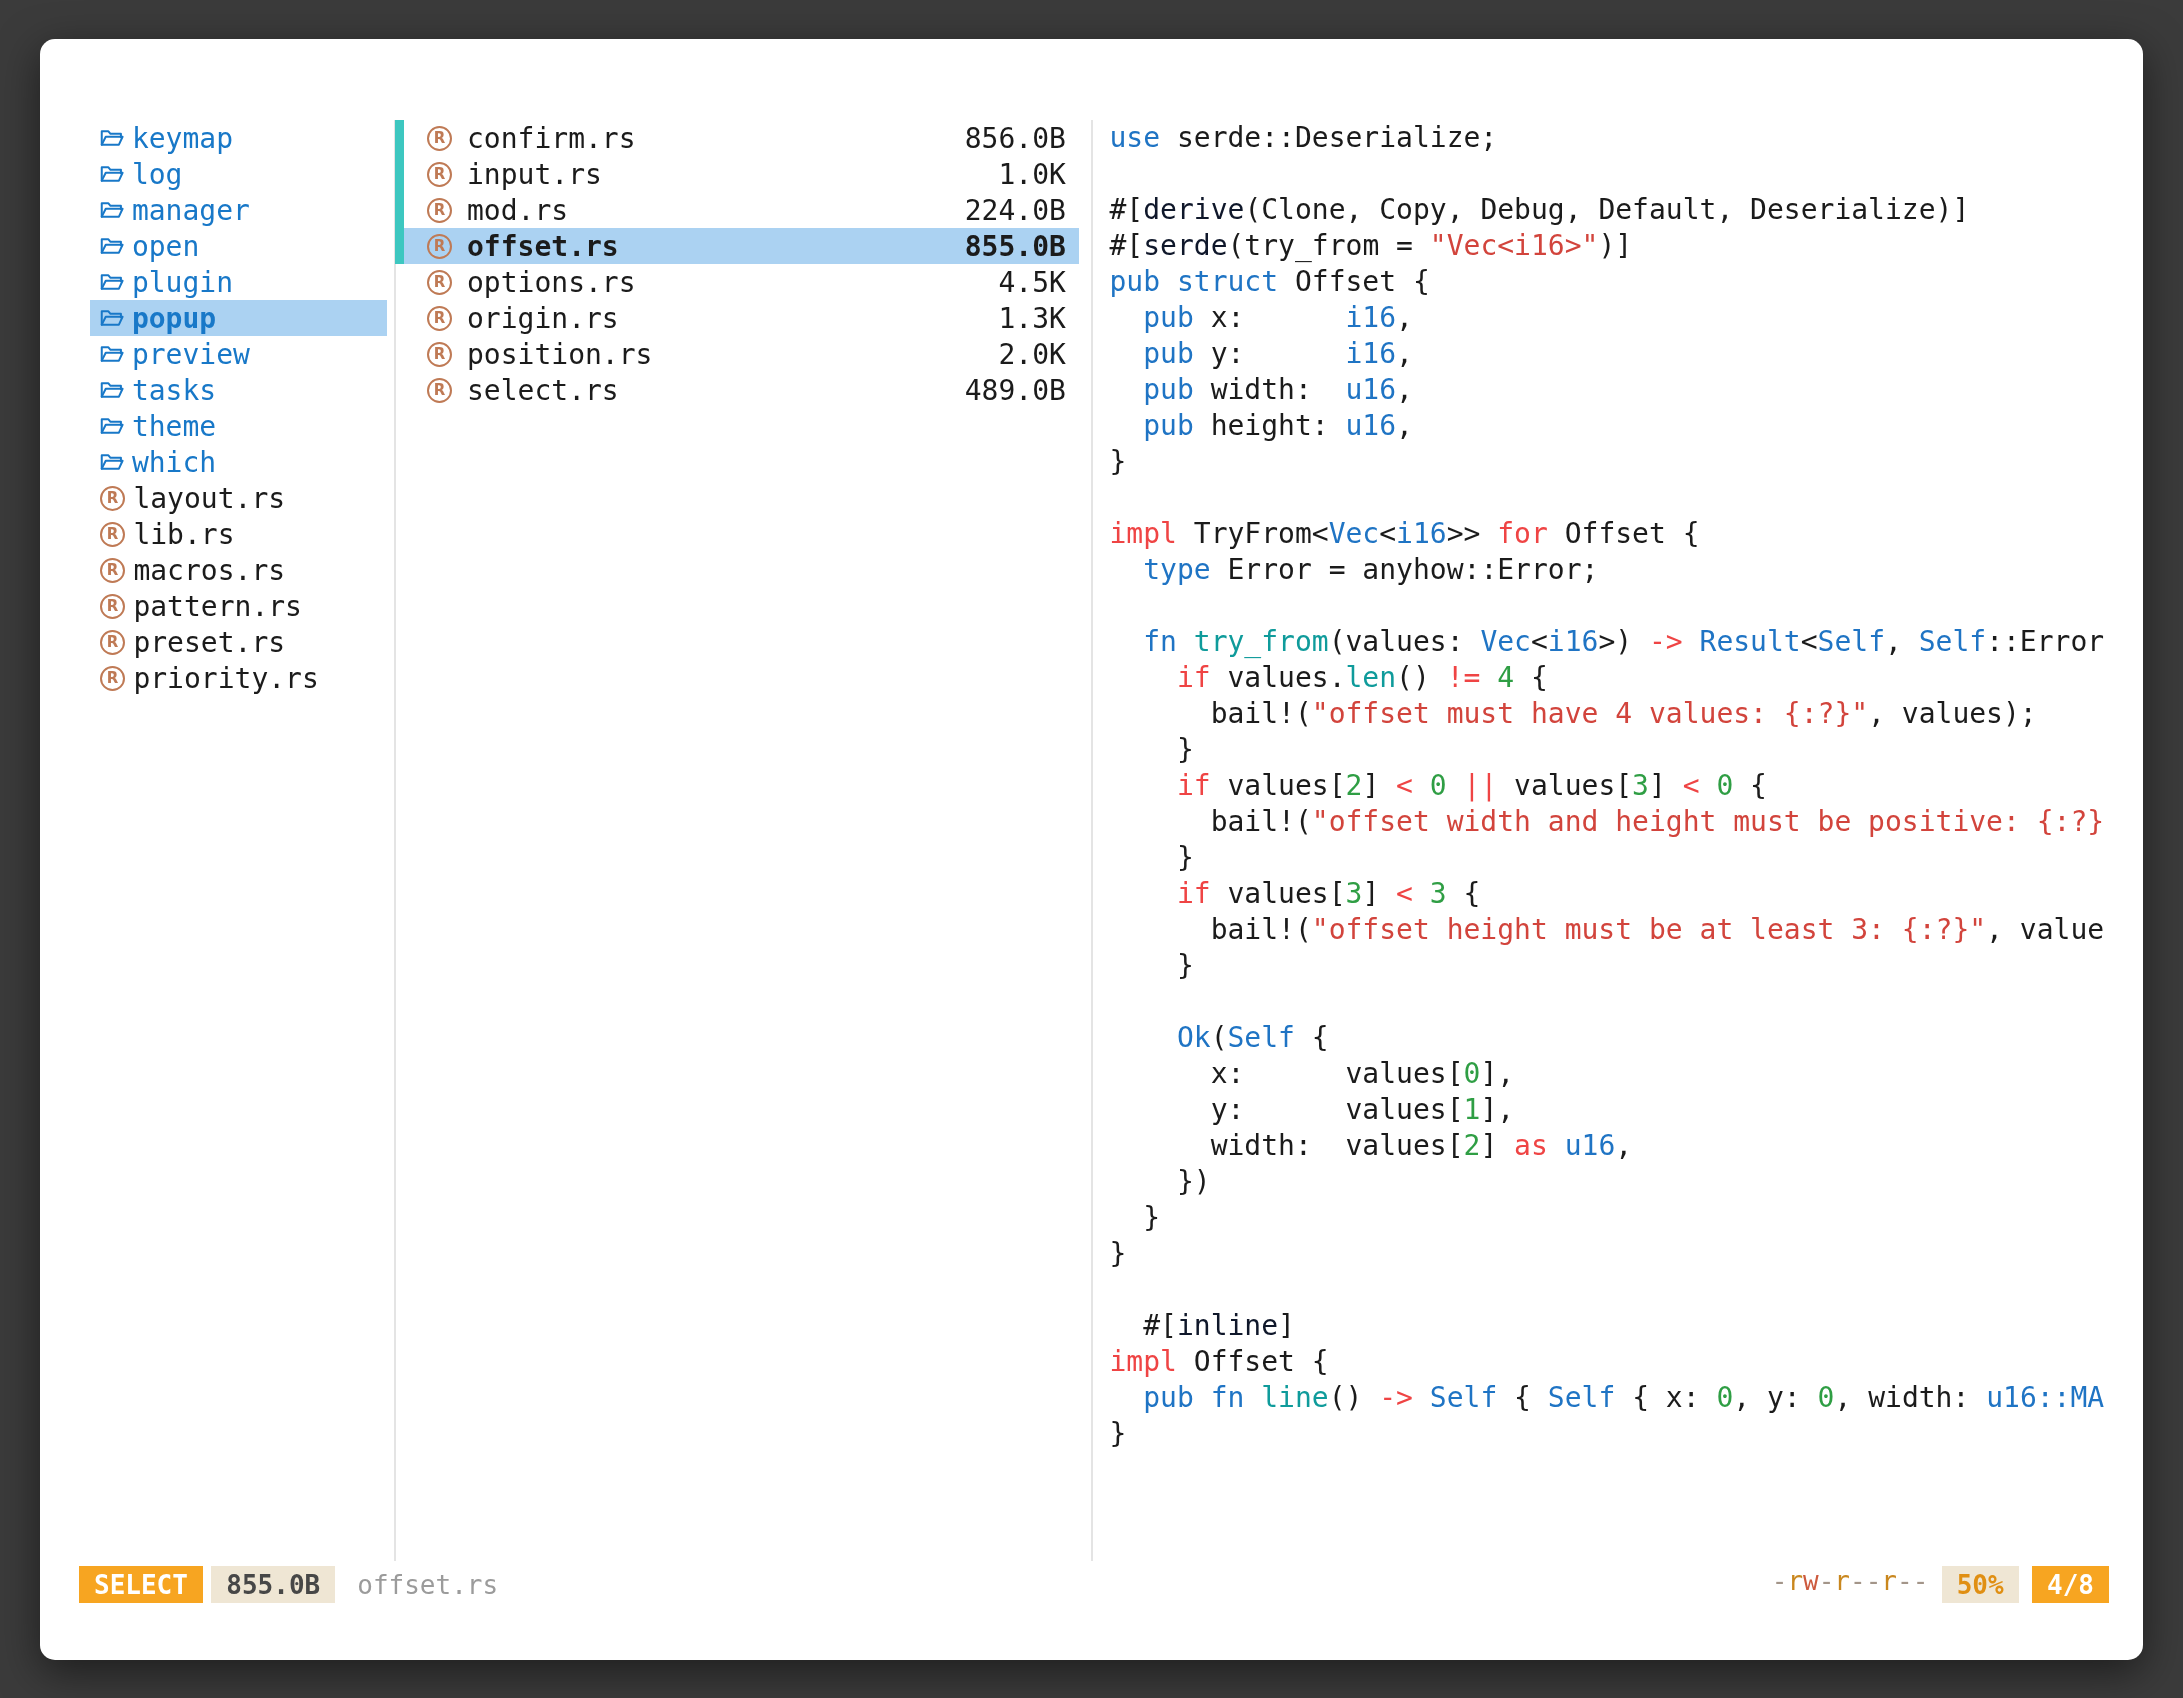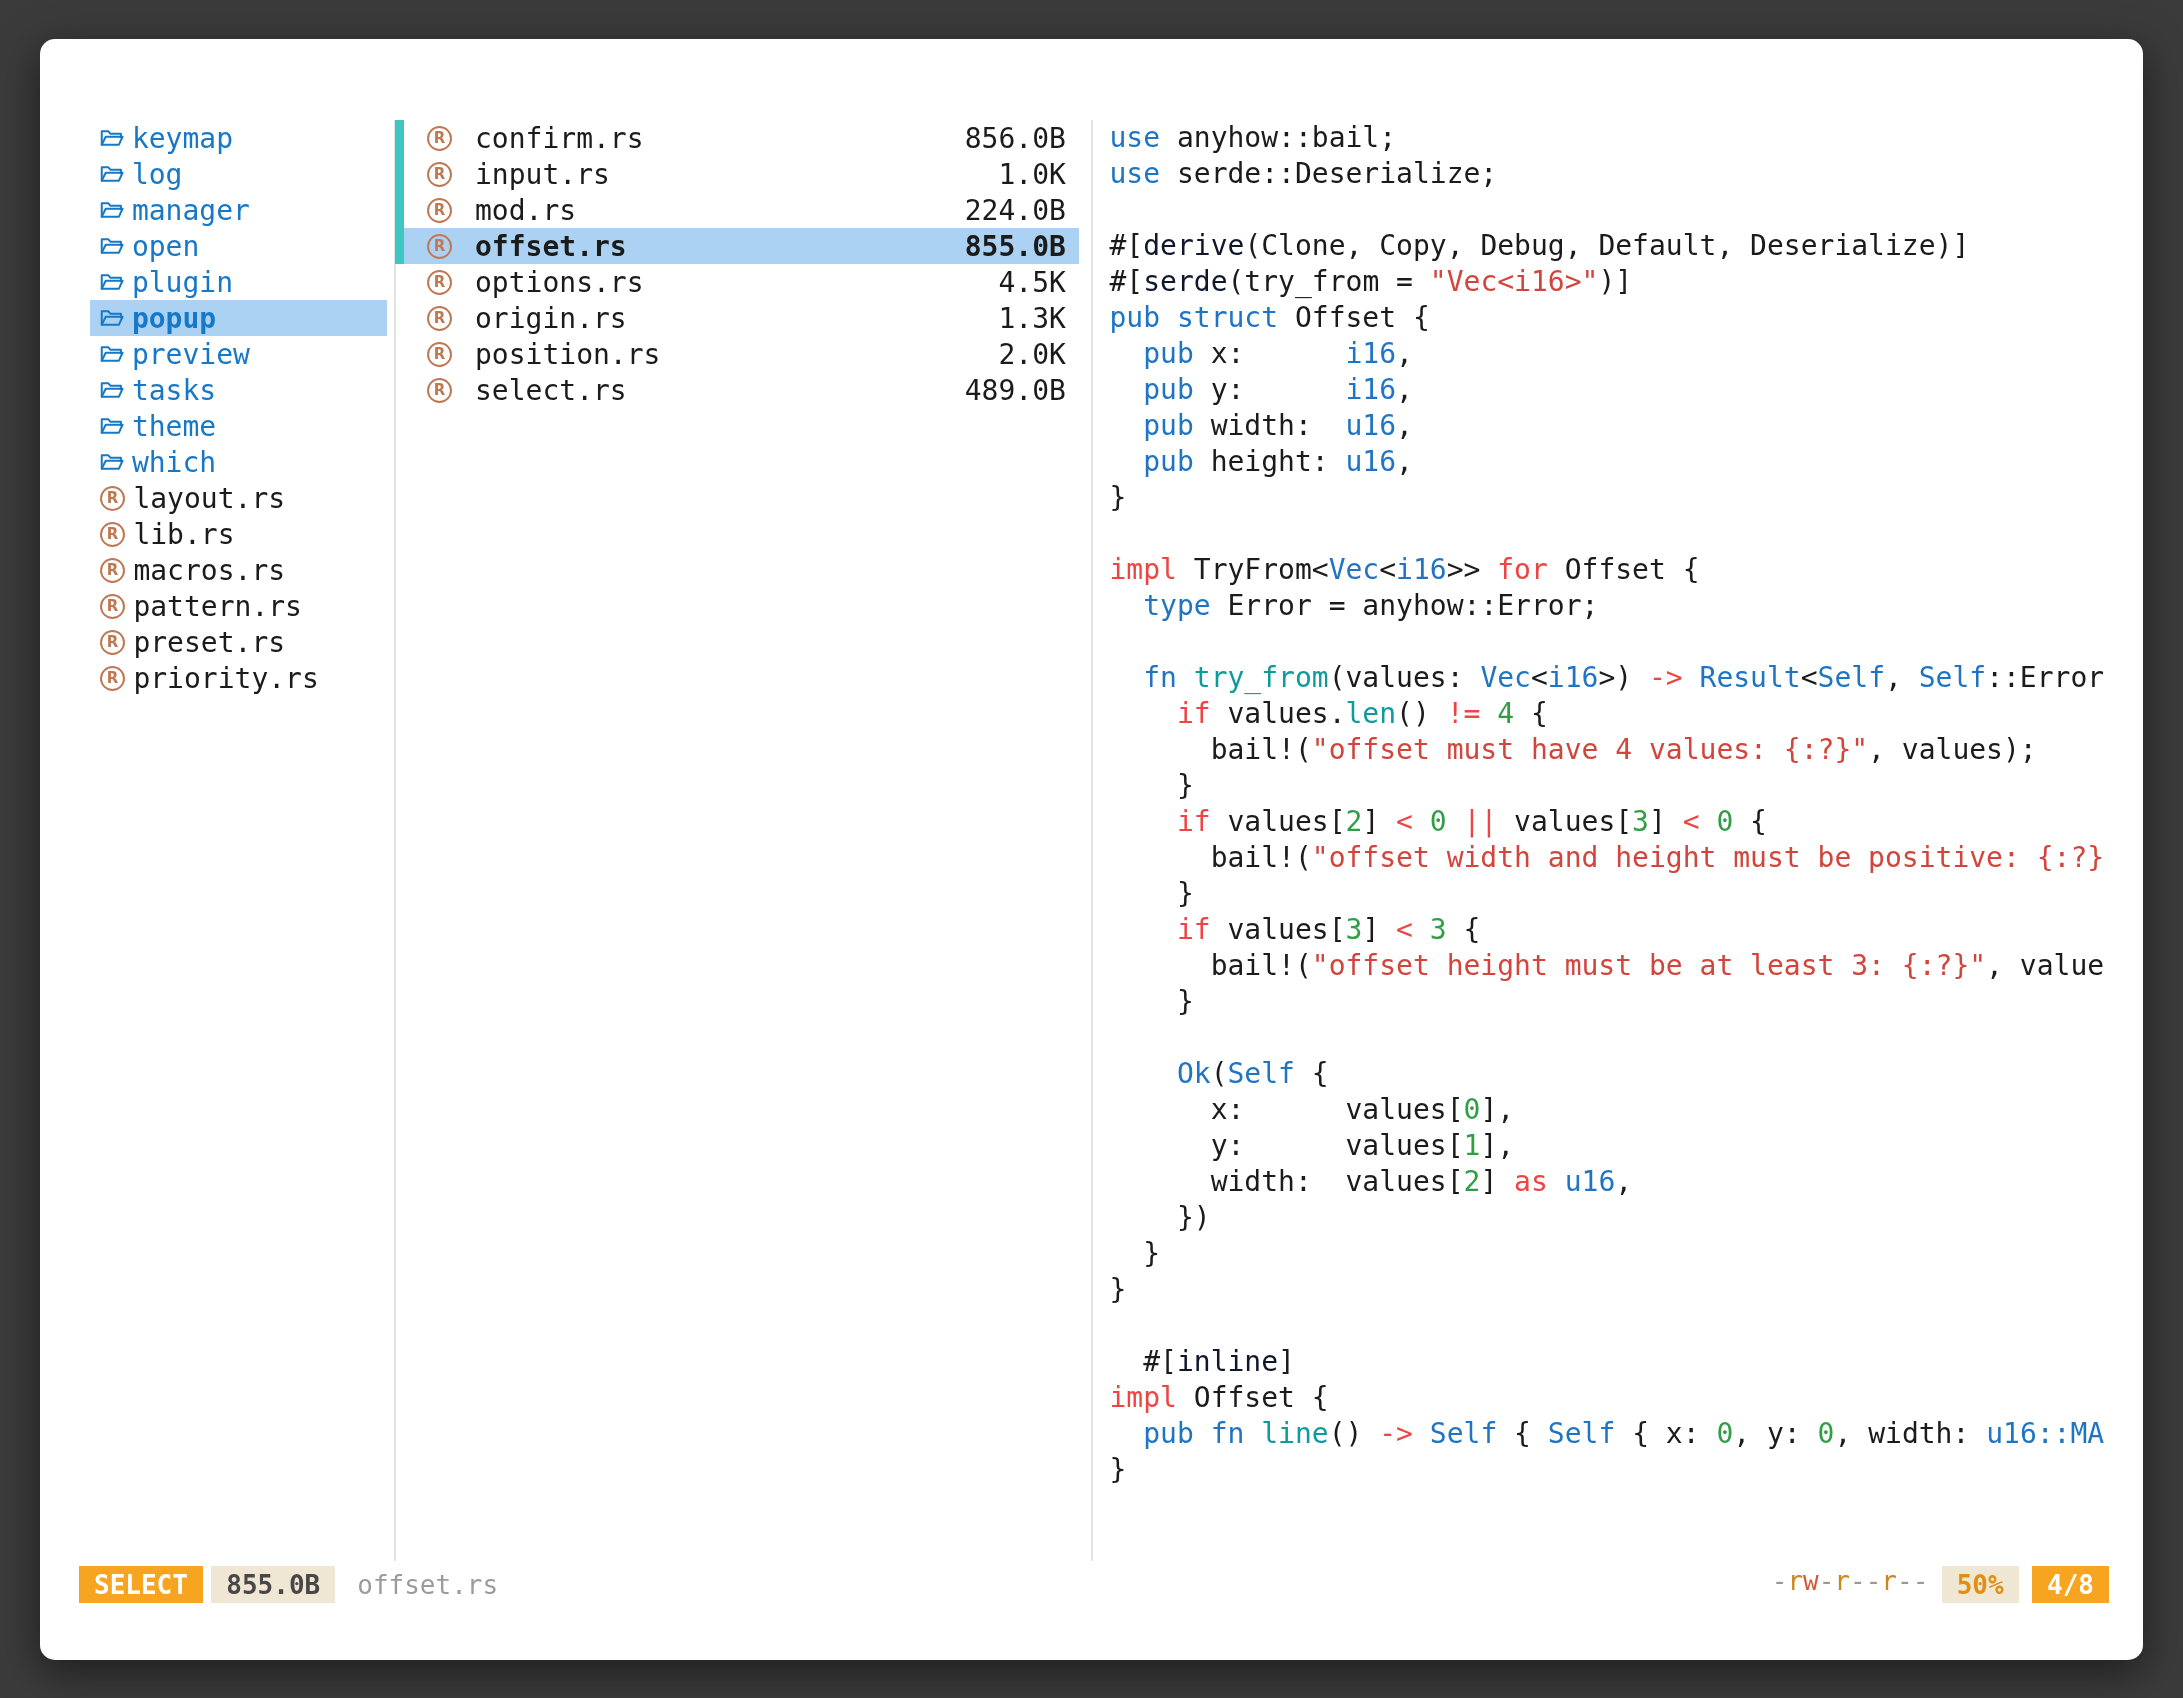--- a/index.html
+++ b/index.html
@@ -14,21 +14,21 @@
   .prow{display:flex;align-items:center;gap:8.4px;height:36px;margin:0 6.7px 0 50px;padding:0 5px 0 10px;white-space:pre}
   .prow .plabel{color:#1b1b1b}
   .prow.dir .plabel{color:#1878c8}
   .prow.hov{background:#abd2f2;font-weight:bold}
   .dicon{display:inline-flex;color:#1878c8;width:23.5px;flex:none}
   .ricon{display:inline-flex;align-items:center;justify-content:center;width:25px;height:25px;border:2.5px solid #bf7a55;border-radius:50%;color:#bf7a55;font-size:15px;font-weight:bold;flex:none;font-family:"DejaVu Sans",sans-serif}
   .pane-current{position:absolute;left:355px;top:0;width:696px}
   .frow{position:relative;display:flex;align-items:center;height:36px;margin-right:11.7px;padding:0 13.4px 0 32px;white-space:pre}
   .frow.hov{background:#abd2f2;font-weight:bold}
   .selbar{position:absolute;left:0;top:0;bottom:0;width:9.2px;background:#3dc7c0}
-  .fname{margin-left:23px}
+  .fname{margin-left:15px}
   .fsize{margin-left:auto}
   .pane-preview{position:absolute;left:1051px;right:0;top:0;bottom:0;overflow:hidden;padding-left:18.5px}
   .cline{height:36px;line-height:36px;white-space:pre}
   .tok-pl{color:#1b1b1b}
   .tok-kw{color:#1f74c4}
   .tok-pp{color:#ef4444}
   .tok-at{color:#0f172a}
   .tok-st{color:#d2443c}
   .tok-nm{color:#2f9e44}
   .tok-fu{color:#0f9b9b}
@@ -101,21 +101,20 @@
         <div class="frow"><span class="selbar"></span><span class="ricon">R</span><span class="fname">confirm.rs</span><span class="fsize">856.0B</span></div>
         <div class="frow"><span class="selbar"></span><span class="ricon">R</span><span class="fname">input.rs</span><span class="fsize">1.0K</span></div>
         <div class="frow"><span class="selbar"></span><span class="ricon">R</span><span class="fname">mod.rs</span><span class="fsize">224.0B</span></div>
         <div class="frow hov"><span class="selbar"></span><span class="ricon">R</span><span class="fname">offset.rs</span><span class="fsize">855.0B</span></div>
         <div class="frow"><span class="ricon">R</span><span class="fname">options.rs</span><span class="fsize">4.5K</span></div>
         <div class="frow"><span class="ricon">R</span><span class="fname">origin.rs</span><span class="fsize">1.3K</span></div>
         <div class="frow"><span class="ricon">R</span><span class="fname">position.rs</span><span class="fsize">2.0K</span></div>
         <div class="frow"><span class="ricon">R</span><span class="fname">select.rs</span><span class="fsize">489.0B</span></div>
       </div>
     <div class="pane-preview" id="code-pane">
-        <div class="cline"><span class="tok-kw">use</span><span class="tok-pl"> anyhow::bail;</span></div>
         <div class="cline"><span class="tok-kw">use</span><span class="tok-pl"> serde::Deserialize;</span></div>
         <div class="cline"> </div>
         <div class="cline"><span class="tok-pl">#[</span><span class="tok-at">derive</span><span class="tok-pl">(Clone, Copy, Debug, Default, Deserialize)]</span></div>
         <div class="cline"><span class="tok-pl">#[</span><span class="tok-at">serde</span><span class="tok-pl">(try_from = </span><span class="tok-st">"Vec&lt;i16&gt;"</span><span class="tok-pl">)]</span></div>
         <div class="cline"><span class="tok-kw">pub struct</span><span class="tok-pl"> Offset {</span></div>
         <div class="cline"><span class="tok-pl">  </span><span class="tok-kw">pub</span><span class="tok-pl"> x:      </span><span class="tok-kw">i16</span><span class="tok-pl">,</span></div>
         <div class="cline"><span class="tok-pl">  </span><span class="tok-kw">pub</span><span class="tok-pl"> y:      </span><span class="tok-kw">i16</span><span class="tok-pl">,</span></div>
         <div class="cline"><span class="tok-pl">  </span><span class="tok-kw">pub</span><span class="tok-pl"> width:  </span><span class="tok-kw">u16</span><span class="tok-pl">,</span></div>
         <div class="cline"><span class="tok-pl">  </span><span class="tok-kw">pub</span><span class="tok-pl"> height: </span><span class="tok-kw">u16</span><span class="tok-pl">,</span></div>
         <div class="cline"><span class="tok-pl">}</span></div>

